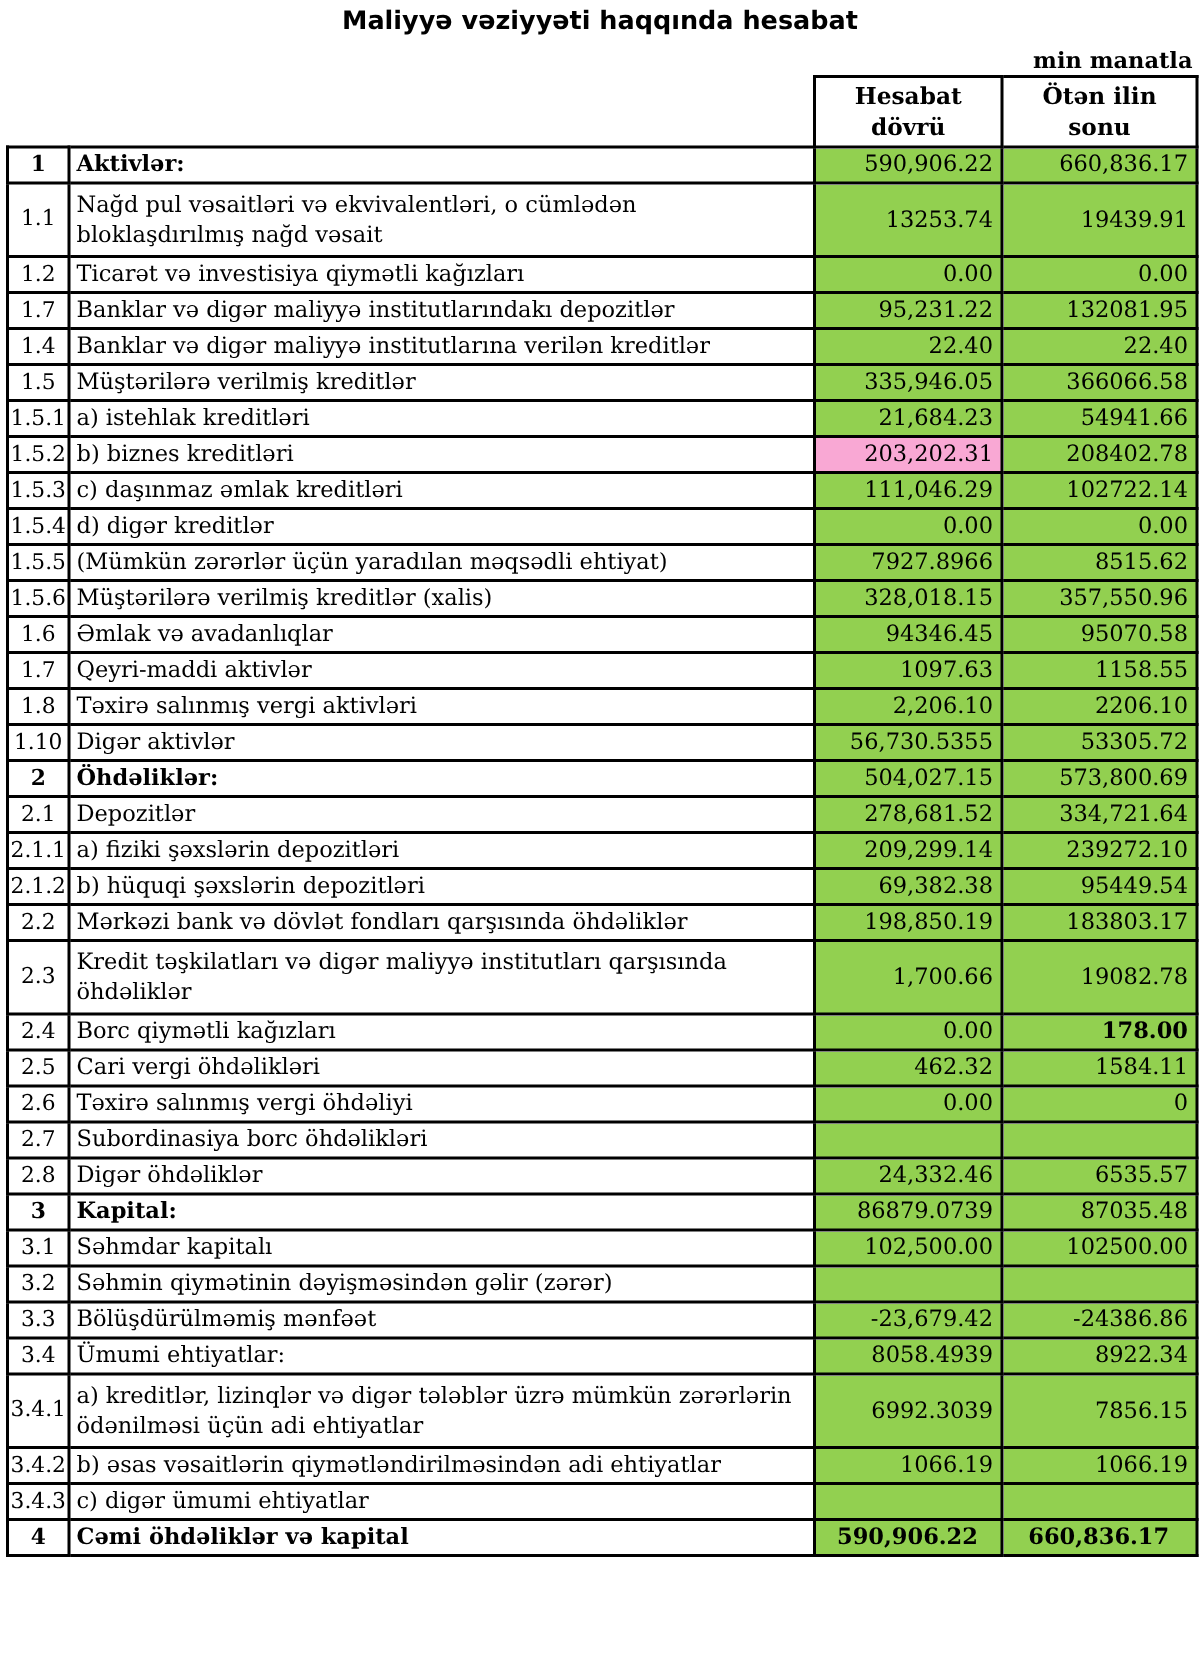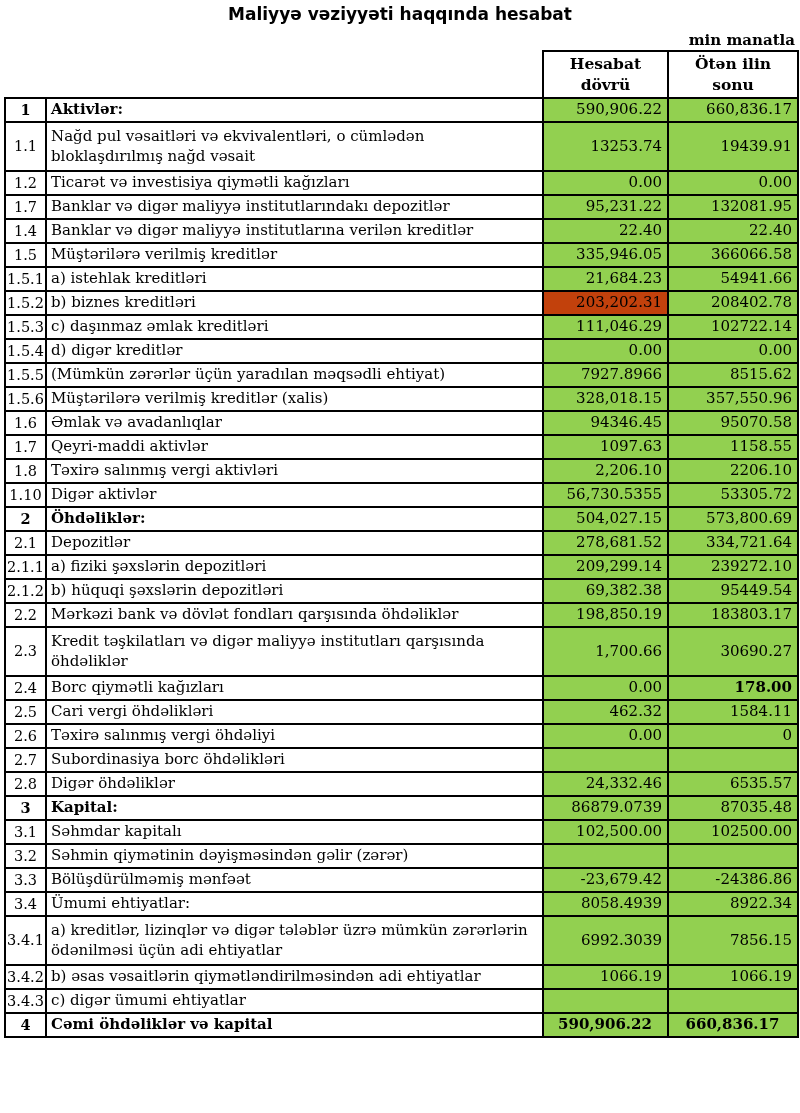--- a/index.html
+++ b/index.html
@@ -151,21 +151,21 @@
   </tr>
         <tr>
     <td class="c-no">1.5.1</td>
     <td class="c-label">a) istehlak kreditləri</td>
     <td class="c-val" style="background: rgb(146, 208, 80);">21,684.23</td>
     <td class="c-val" style="background: rgb(146, 208, 80);">54941.66</td>
   </tr>
         <tr>
     <td class="c-no">1.5.2</td>
     <td class="c-label">b) biznes kreditləri</td>
-    <td class="c-val" style="background: #c2410c; text-align: right;">203,202.31</td>
+    <td class="c-val" style="background: #f9a8d4; text-align: right;">203,202.31</td>
     <td class="c-val" style="background: rgb(146, 208, 80);">208402.78</td>
   </tr>
         <tr>
     <td class="c-no">1.5.3</td>
     <td class="c-label">c) daşınmaz əmlak kreditləri</td>
     <td class="c-val" style="background: rgb(146, 208, 80);">111,046.29</td>
     <td class="c-val" style="background: rgb(146, 208, 80);">102722.14</td>
   </tr>
         <tr>
     <td class="c-no">1.5.4</td>
@@ -236,21 +236,21 @@
         <tr>
     <td class="c-no">2.2</td>
     <td class="c-label">Mərkəzi bank və dövlət fondları qarşısında öhdəliklər</td>
     <td class="c-val" style="background: rgb(146, 208, 80);">198,850.19</td>
     <td class="c-val" style="background: rgb(146, 208, 80);">183803.17</td>
   </tr>
         <tr class="tall">
     <td class="c-no">2.3</td>
     <td class="c-label">Kredit təşkilatları və digər maliyyə institutları qarşısında öhdəliklər</td>
     <td class="c-val" style="background: rgb(146, 208, 80);">1,700.66</td>
-    <td class="c-val" style="background: rgb(146, 208, 80);">30690.27</td>
+    <td class="c-val" style="background: rgb(146, 208, 80);">19082.78</td>
   </tr>
         <tr>
     <td class="c-no">2.4</td>
     <td class="c-label">Borc qiymətli kağızları</td>
     <td class="c-val" style="background: rgb(146, 208, 80);">0.00</td>
     <td class="c-val" style="background: rgb(146, 208, 80); font-weight: bold;">178.00</td>
   </tr>
         <tr>
     <td class="c-no">2.5</td>
     <td class="c-label">Cari vergi öhdəlikləri</td>

